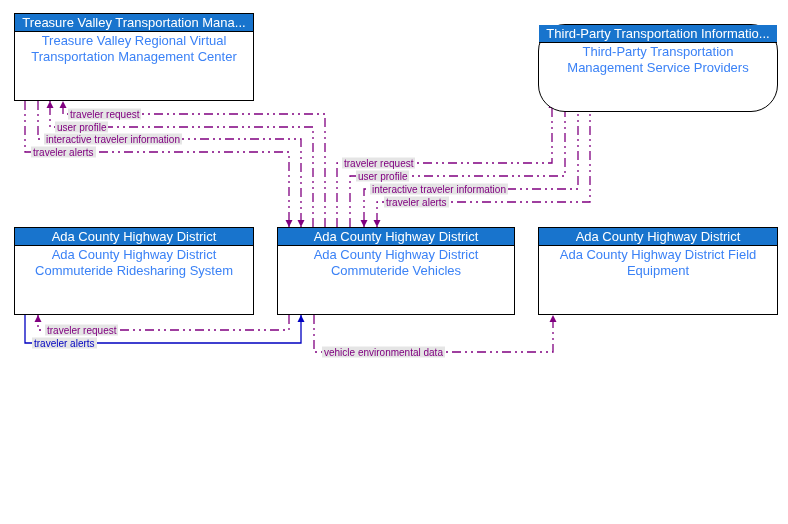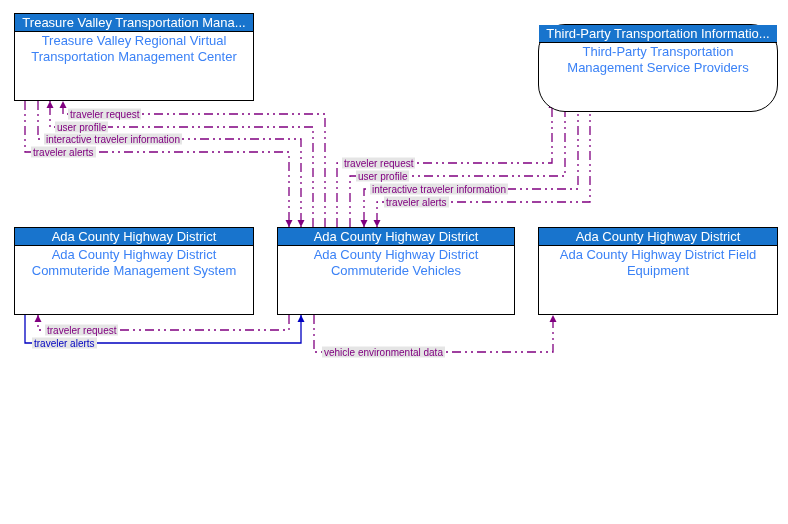--- a/index.html
+++ b/index.html
@@ -89,21 +89,21 @@
   <div class="entity-box" style="left: 14px; top: 13px; width: 240px; height: 88px;">
     <div class="entity-header">Treasure Valley Transportation Mana...</div>
     <div class="entity-body">Treasure Valley Regional Virtual Transportation Management Center</div>
   </div>
   <div class="entity-box" style="left: 538px; top: 24px; width: 240px; height: 88px; border-radius: 27px;">
     <div class="entity-header">Third-Party Transportation Informatio...</div>
     <div class="entity-body">Third-Party Transportation Management Service Providers</div>
   </div>
   <div class="entity-box" style="left: 14px; top: 227px; width: 240px; height: 88px;">
     <div class="entity-header">Ada County Highway District</div>
-    <div class="entity-body">Ada County Highway District Commuteride Management System</div>
+    <div class="entity-body">Ada County Highway District Commuteride Ridesharing System</div>
   </div>
   <div class="entity-box" style="left: 277px; top: 227px; width: 238px; height: 88px;">
     <div class="entity-header">Ada County Highway District</div>
     <div class="entity-body">Ada County Highway District Commuteride Vehicles</div>
   </div>
   <div class="entity-box" style="left: 538px; top: 227px; width: 240px; height: 88px;">
     <div class="entity-header">Ada County Highway District</div>
     <div class="entity-body">Ada County Highway District Field Equipment</div>
   </div>
 

